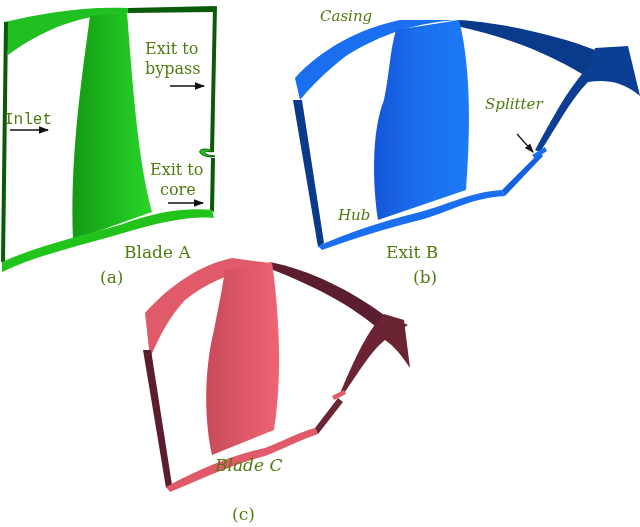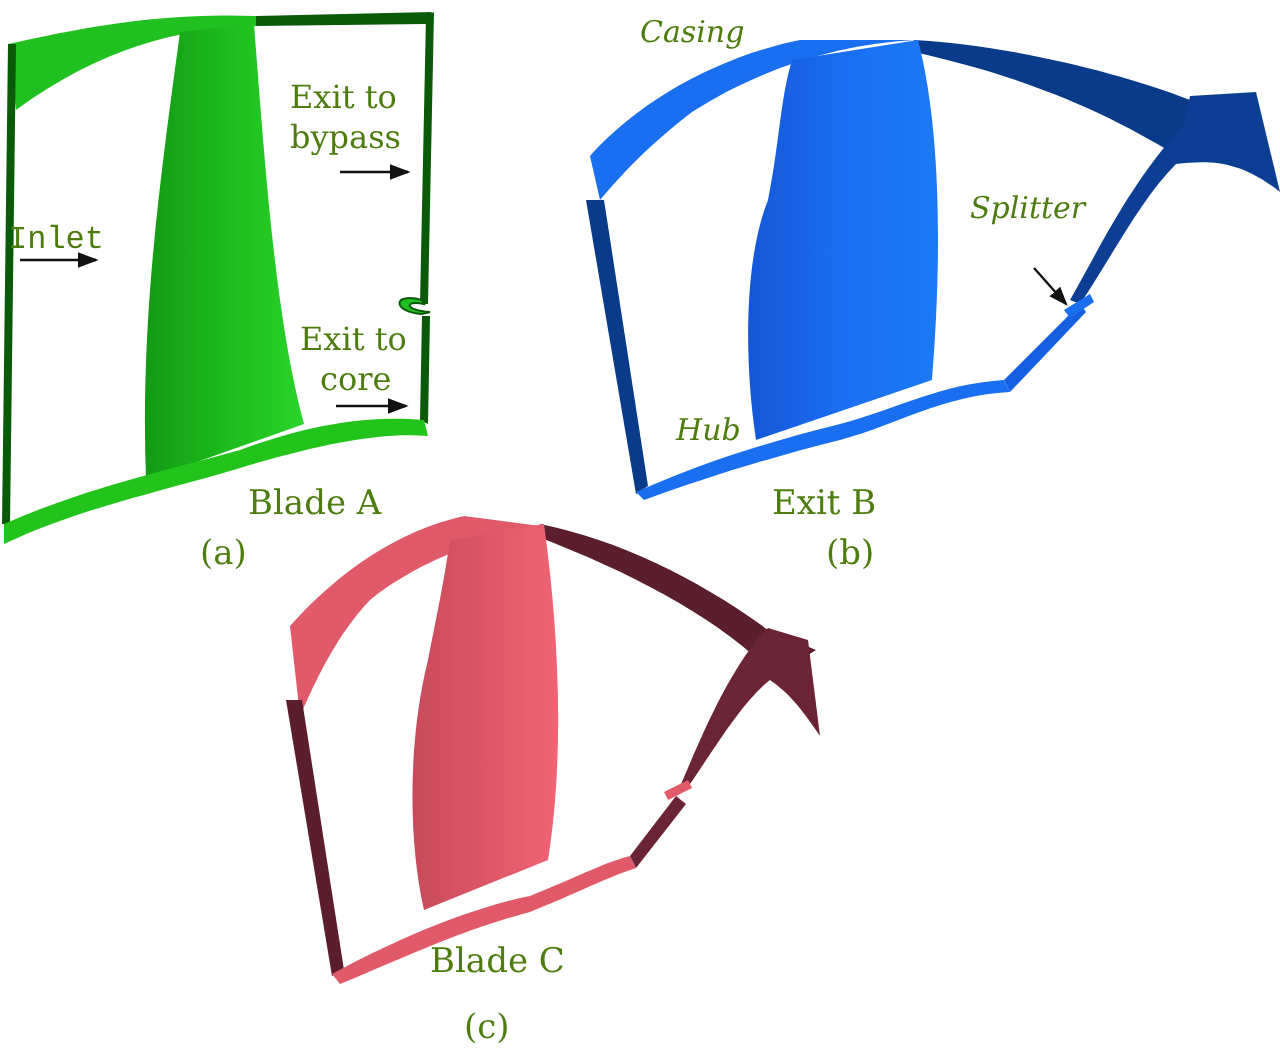--- a/index.html
+++ b/index.html
@@ -100,14 +100,14 @@
 <div class="lbl" style="left:150px;top:181px;margin-left:10px;">core</div>
 <div class="lbl cap" style="left:82px;top:243px;margin-left:42px;">Blade A</div>
 <div class="lbl cap" style="left:100px;top:268px;">(a)</div>
 
 <div class="lbl it" style="left:320px;top:7px;">Casing</div>
 <div class="lbl it" style="left:338px;top:206px;">Hub</div>
 <div class="lbl it" style="left:485px;top:95px;">Splitter</div>
 <div class="lbl cap" style="left:386px;top:243px;">Exit B</div>
 <div class="lbl cap" style="left:413px;top:268px;">(b)</div>
 
-<div class="lbl cap" style="left:215px;top:472px;">Blade C</div>
+<div class="lbl cap" style="left:215px;top:456px;font-style:italic;">Blade C</div>
 <div class="lbl cap" style="left:232px;top:505px;">(c)</div>
 
 </body></html>

